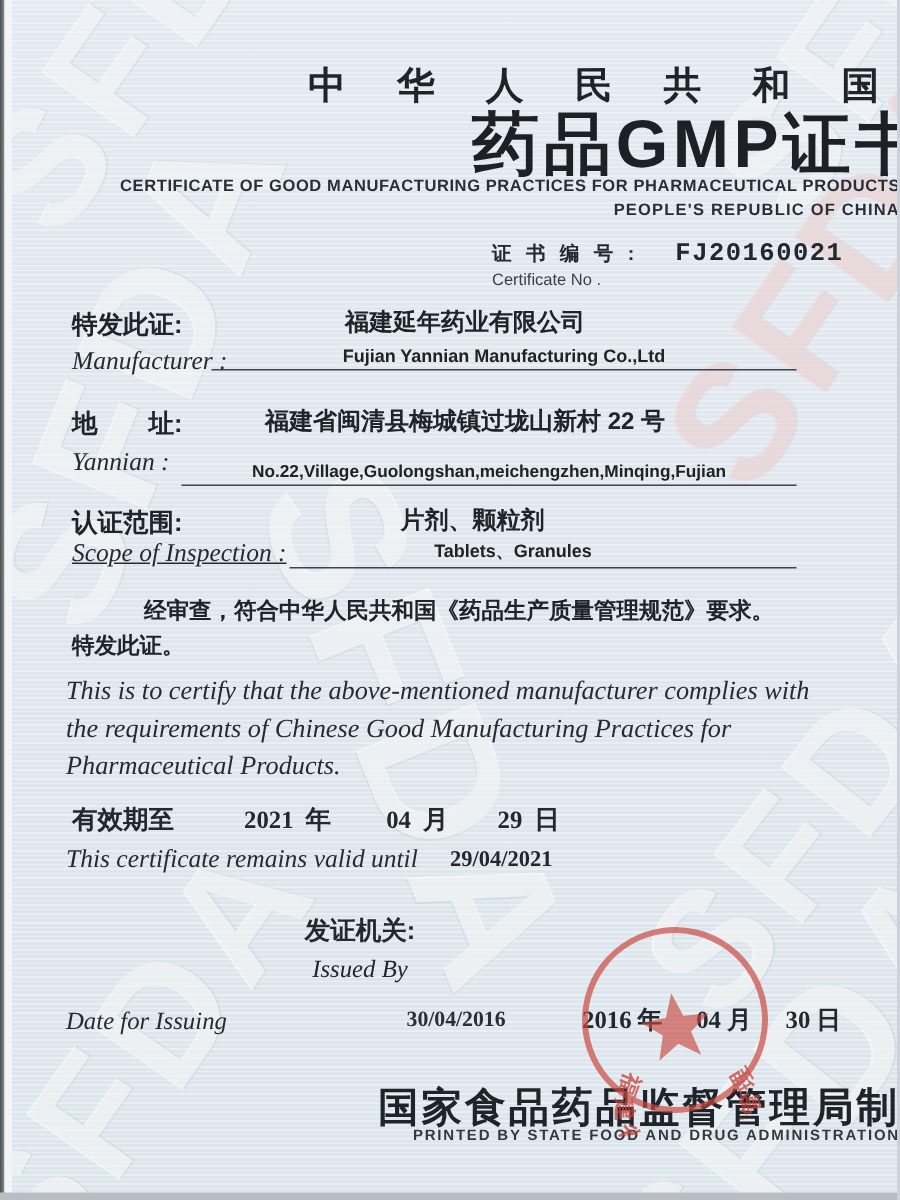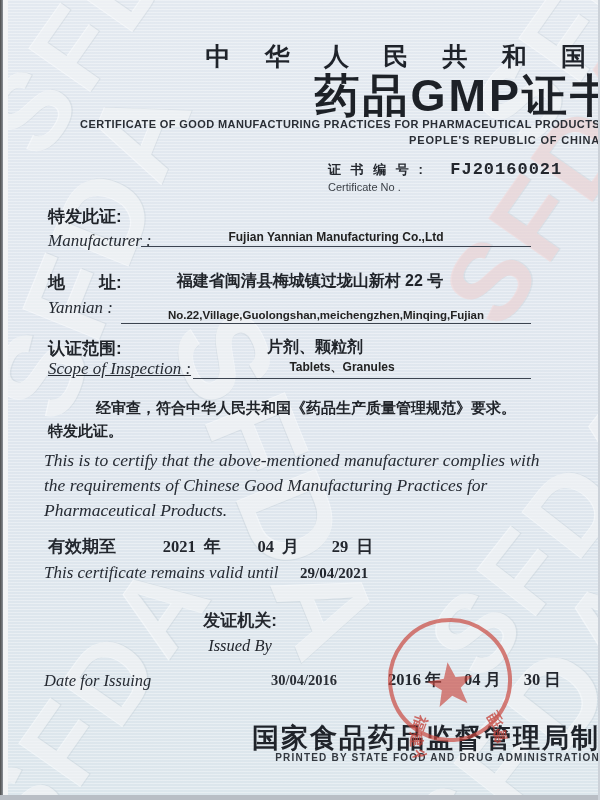--- a/index.html
+++ b/index.html
@@ -112,20 +112,21 @@
 
   <div class="abs certno">
     <div>
       <span class="cn">证 书 编 号 :</span>
       <span class="val">FJ20160021</span>
     </div>
     <div class="en">Certificate No .</div>
   </div>
 
   <div class="abs lbl-cn row-mfr-lbl">特发此证:</div>
+  <div class="abs val-cn row-mfr-val">福建延年药业有限公司</div>
   <div class="abs lbl-en row-mfr-en">Manufacturer :</div>
   <div class="abs uline row-mfr-uline">Fujian Yannian Manufacturing Co.,Ltd</div>
 
   <div class="abs lbl-cn row-addr-lbl">地　　址:</div>
   <div class="abs val-cn row-addr-val">福建省闽清县梅城镇过垅山新村 22 号</div>
   <div class="abs lbl-en row-addr-en">Yannian :</div>
   <div class="abs uline row-addr-uline">No.22,Village,Guolongshan,meichengzhen,Minqing,Fujian</div>
 
   <div class="abs lbl-cn row-scope-lbl">认证范围:</div>
   <div class="abs val-cn row-scope-val">片剂、颗粒剂</div>

